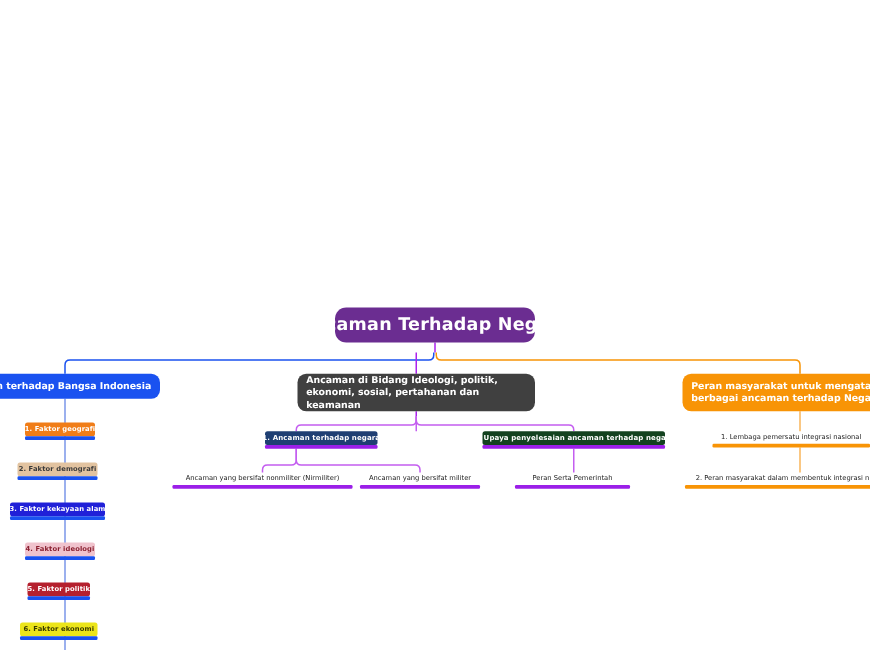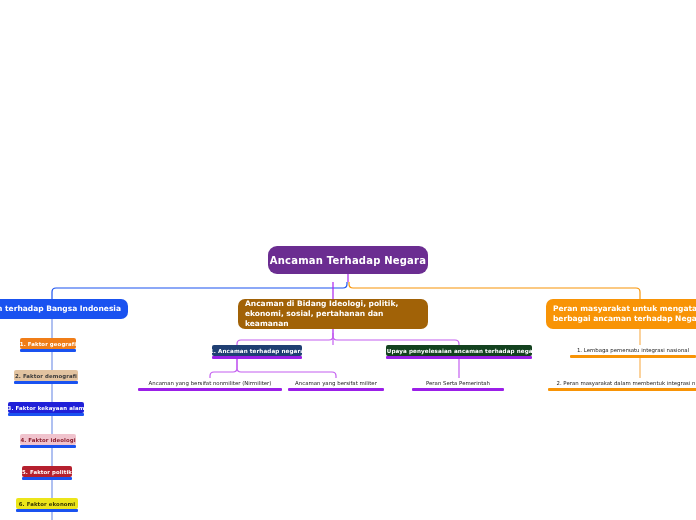--- a/index.html
+++ b/index.html
@@ -40,21 +40,21 @@
 
   
   .root-node {
     left: 268px;
     top: 246px;
     width: 160px;
     height: 28px;
     background: #6b2d91;
     border-radius: 9px;
     color: #ffffff;
-    font-size: 10px;
+    font-size: 14px;
     font-weight: bold;
     letter-spacing: 0.2px;
     display: flex;
     align-items: center;
     justify-content: center;
   }
 
   
   .branch-node {
     border-radius: 7px;
@@ -73,21 +73,21 @@
     height: 20px;
     background: #1a52f0;
     justify-content: flex-end;
     white-space: nowrap;
   }
   .branch-center {
     left: 238px;
     top: 299px;
     width: 190px;
     height: 30px;
-    background: #a16207;
+    background: #404040;
     white-space: normal;
   }
   .branch-right {
     left: 546px;
     top: 299px;
     width: 178px;
     height: 30px;
     background: #f89406;
     white-space: normal;
   }

